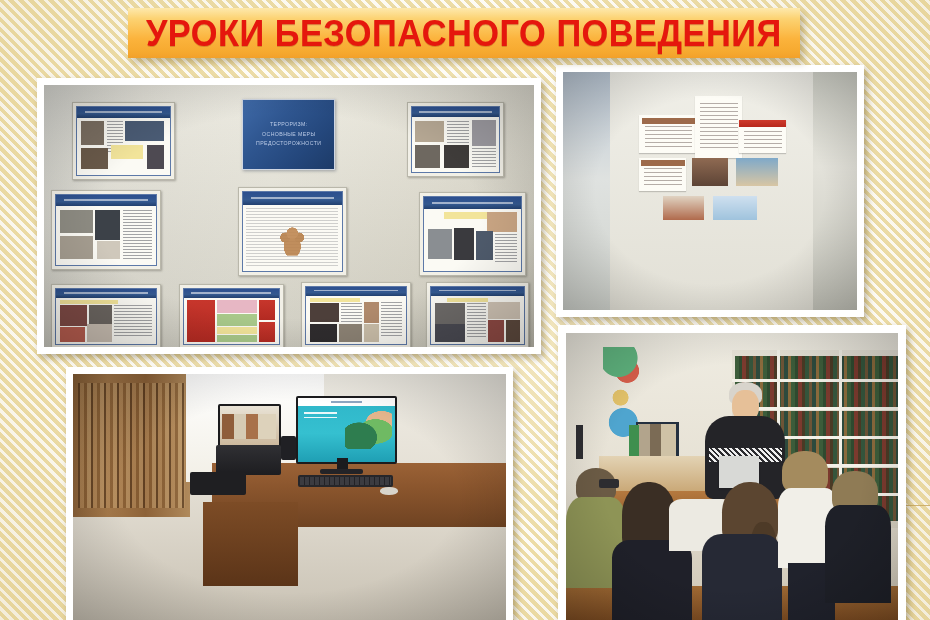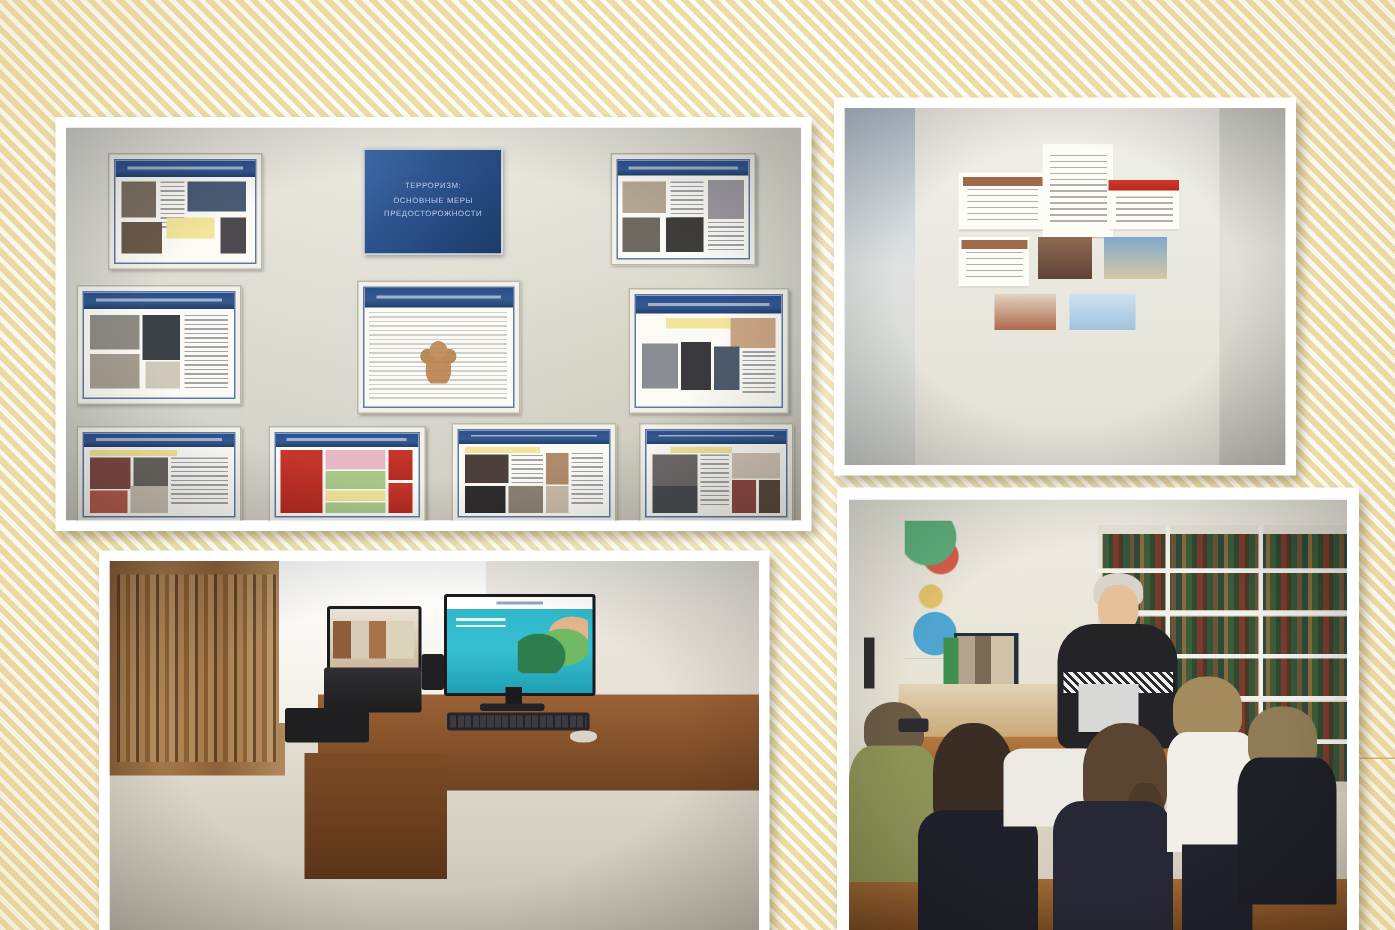--- a/index.html
+++ b/index.html
@@ -262,20 +262,23 @@
         radial-gradient(circle at 52% 82%, #4fa5cf 0 18%, rgba(79,165,207,0) 19%); }
 
   .vignette { position:absolute; inset:0; pointer-events:none;
       background:radial-gradient(ellipse at 50% 50%, rgba(0,0,0,0) 55%, rgba(0,0,0,0.22) 100%); }
 </style>
 </head>
 <body>
 
 <div id="slide">
 
+  <div class="title-banner">
+    <div class="title-text">УРОКИ БЕЗОПАСНОГО ПОВЕДЕНИЯ</div>
+  </div>
 
   <div class="photo ph-board">
     <div class="inner">
       <div class="board-wall"></div>
 
       <div class="poster" style="left:5.8%;top:6.5%;width:20.5%;height:29%;">
         <div class="pcontent">
           <div class="phead"></div>
           <div class="pbody">
             <div class="pimg" style="left:2%;top:4%;width:26%;height:44%;background:#7b6f62;"></div>

